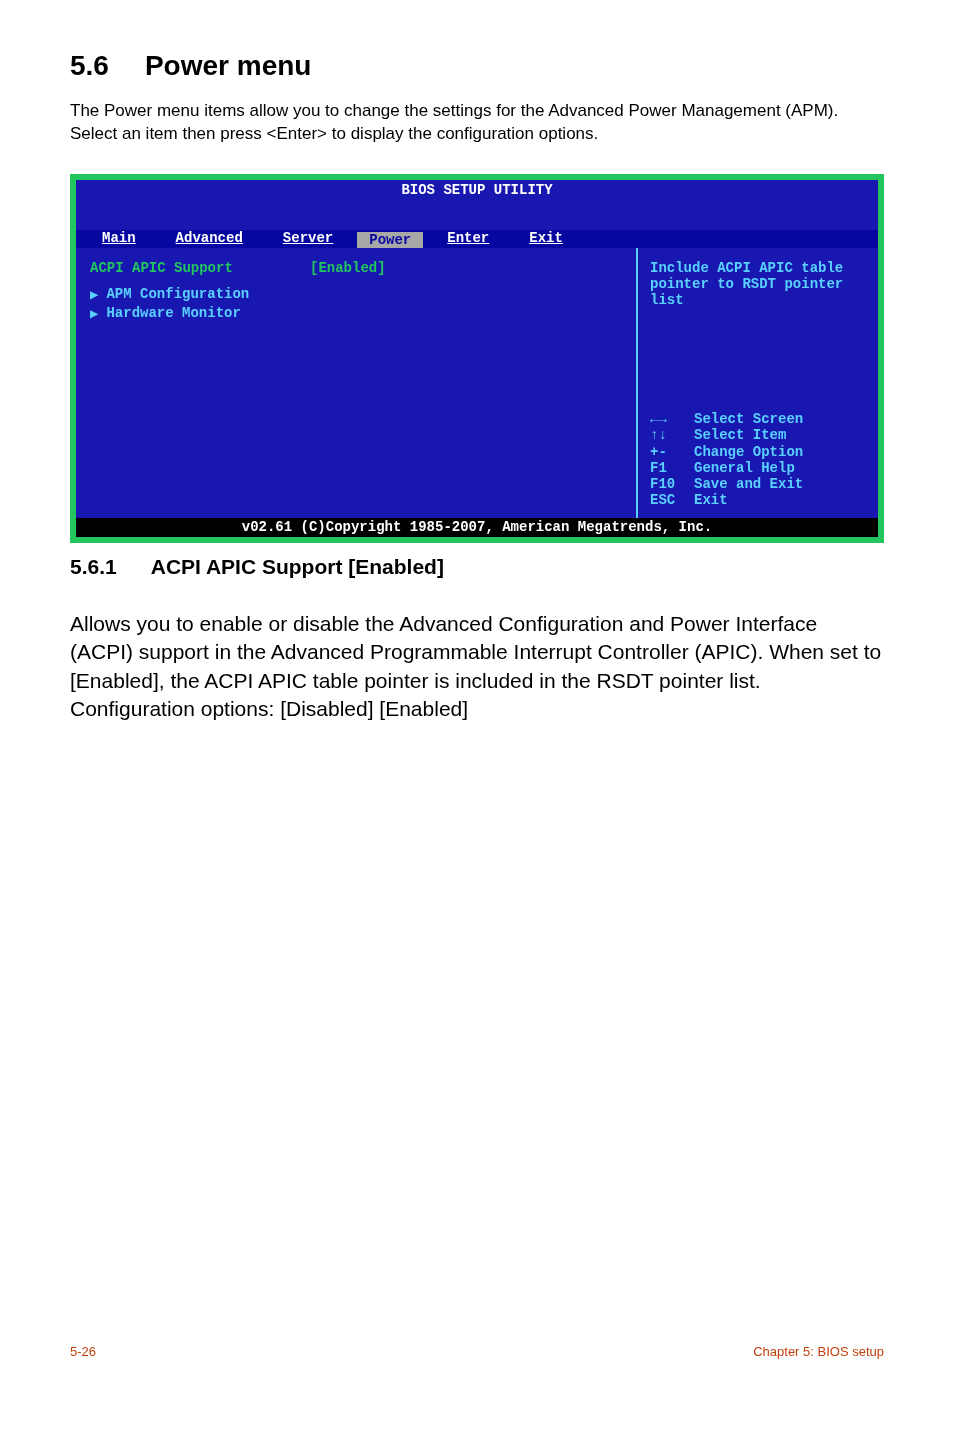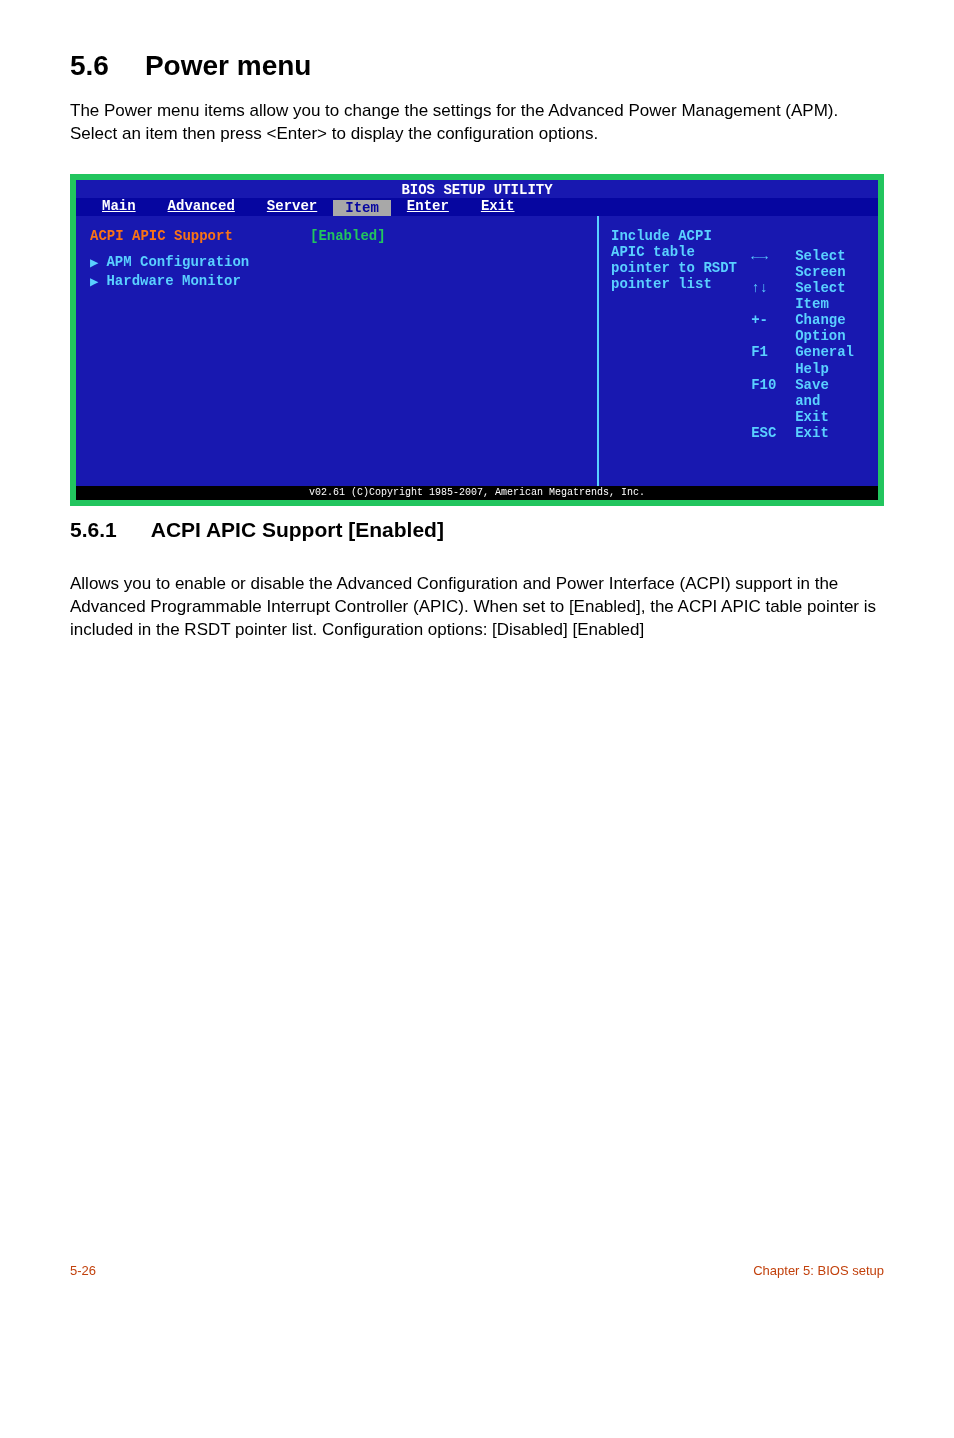--- a/index.html
+++ b/index.html
@@ -36,22 +36,23 @@
       text-align: center;
       color: #fff;
       font-weight: bold;
       letter-spacing: 0;
       padding-top: 2px;
     }
     .tabs {
       display: flex;
       background: #0606a0;
       padding: 0 10px;
-      gap: 0;
+      gap: 8px;
       align-items: flex-end;
+      margin-top: 32px;
     }
     .tab {
       color: #fff;
       font-weight: bold;
       text-decoration: underline;
       padding: 0 16px 2px;
     }
     .tab.active {
       background: #a8a8a8;
       color: #0606a0;
@@ -61,57 +62,57 @@
     .bios-body {
       display: flex;
       min-height: 270px;
     }
     .left-pane {
       flex: 1;
       padding: 12px 10px 10px 14px;
       border-right: 2px solid #5ad0ff;
     }
     .right-pane {
-      width: 279px;
+      width: 240px;
       padding: 12px 24px 10px 12px;
       display: flex;
-      flex-direction: row;
+      flex-direction: column;
       justify-content: space-between;
     }
     .row { display: flex; align-items: center; margin-bottom: 2px; }
     .row .label { color: #5ad0ff; font-weight: bold; min-width: 220px; }
-    .row .label.white { color: #f97316; }
+    .row .label.white { color: #22c55e; }
     .row .value { color: #fff; font-weight: bold; }
     .row .value.white { color: #22c55e; }
     .submenu { display: flex; align-items: center; gap: 8px; margin-top: 2px; }
     .submenu .arrow { color: #5ad0ff; font-weight: bold; }
     .submenu .txt { color: #5ad0ff; font-weight: bold; }
     .help-text { color: #5ad0ff; font-weight: bold; line-height: 1.15; }
     .key-list { color: #5ad0ff; font-weight: bold; line-height: 1.15; margin-top: 20px; }
     .key-list .kl { display: flex; gap: 10px; }
     .key-list .k { min-width: 34px; color: #5ad0ff; }
     .key-list .glyph { font-family: "Courier New", monospace; }
     .bios-footer {
       background: #000;
       color: #fff;
       text-align: center;
-      font-weight: normal;
+      font-weight: bold;
       padding: 1px 0 2px;
       font-family: "Courier New", monospace;
-      font-size: 10px;
+      font-size: 14px;
     }
     .subsection-title {
       font-size: 21px;
       font-weight: bold;
       margin-top: 12px;
       margin-bottom: 12px;
     }
     .sub-num { display: inline-block; margin-right: 34px; }
     .subsection-body {
-      font-size: 17px;
+      font-size: 21px;
       line-height: 1.35;
       margin-top: 31px;
     }
     .page-footer {
       display: flex;
       justify-content: space-between;
       font-size: 13px;
       color: #c2410c;
       border-top: 1px solid transparent;
       margin-top: 620px;
@@ -125,21 +126,21 @@
 </h2>
 
 <p class="intro">The Power menu items allow you to change the settings for the Advanced Power Management (APM). Select an item then press &lt;Enter&gt; to display the configuration options.</p>
 
 <div class="bios">
   <div class="bios-title">BIOS SETUP UTILITY</div>
   <div class="tabs">
     <div class="tab">Main</div>
     <div class="tab">Advanced</div>
     <div class="tab">Server</div>
-    <div class="tab active">Item</div>
+    <div class="tab active">Power</div>
     <div class="tab">Enter</div>
     <div class="tab">Exit</div>
   </div>
   <div class="bios-body">
     <div class="left-pane">
       <div class="row">
         <span class="label white">ACPI APIC Support</span>
         <span class="value white">[Enabled]</span>
       </div>
       <div style="height:6px"></div>

